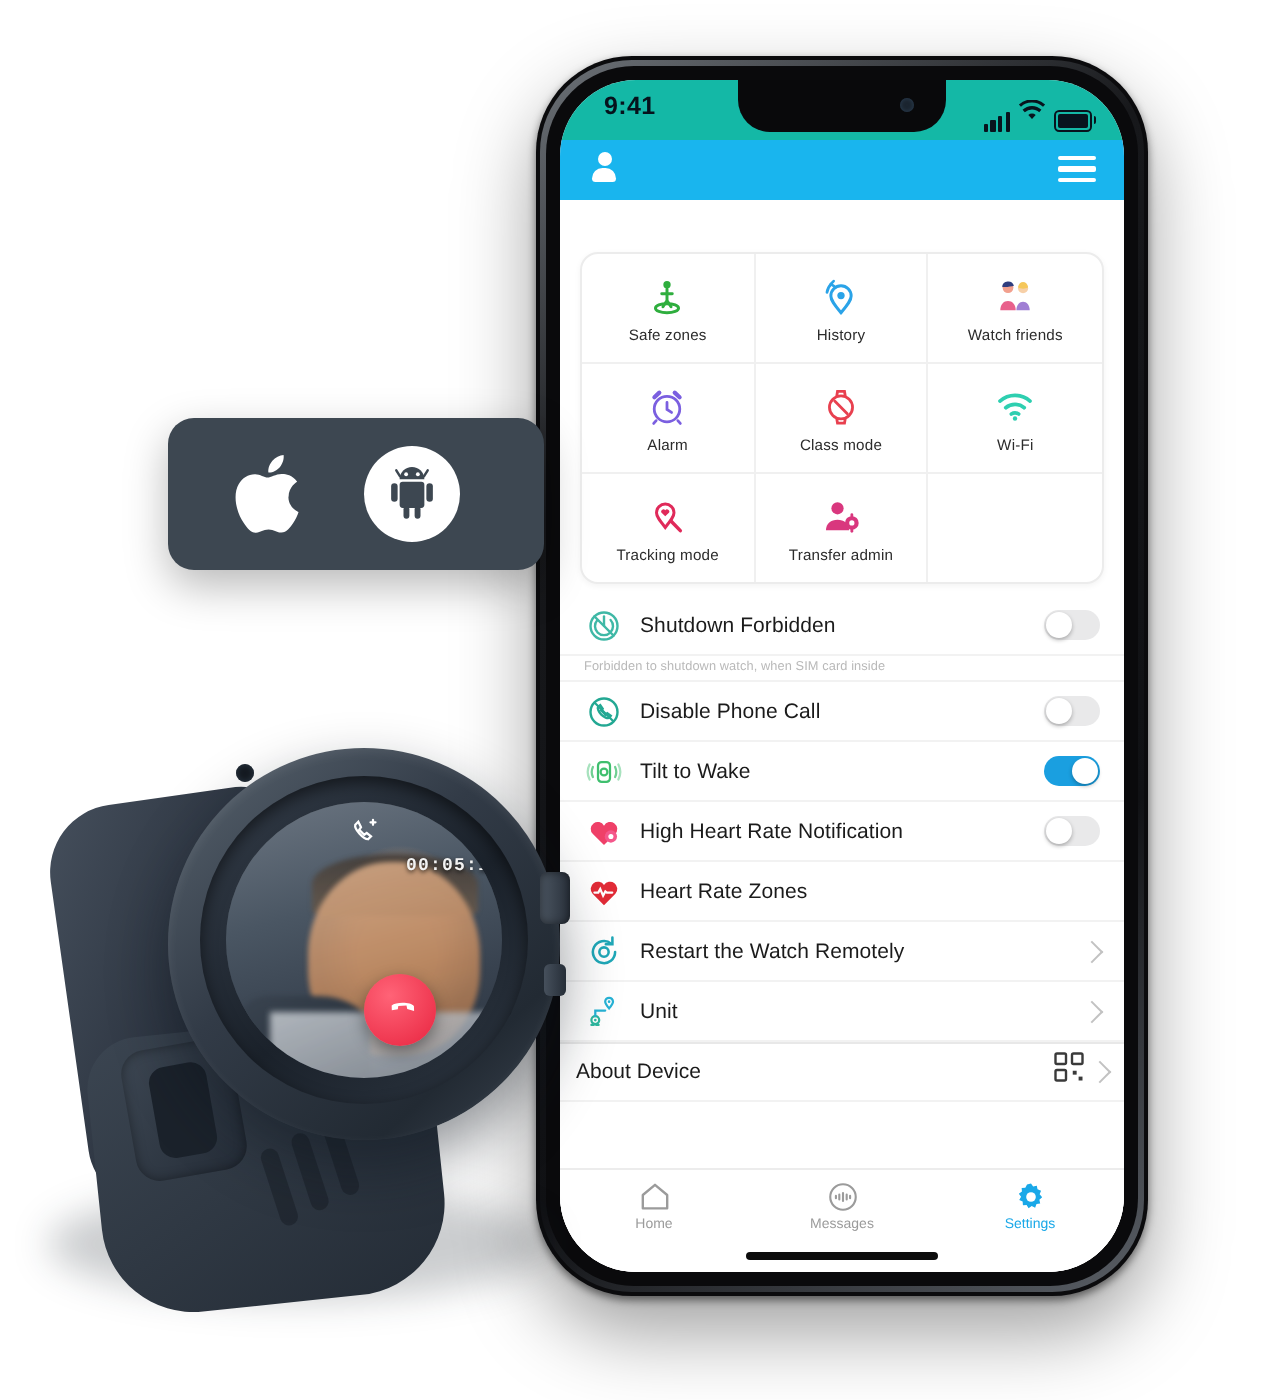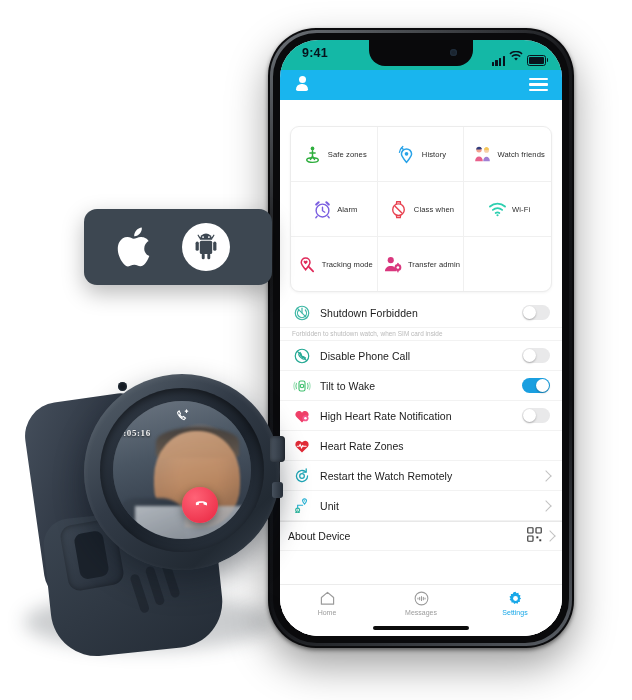--- a/index.html
+++ b/index.html
@@ -44,21 +44,21 @@
   #appbar .burger i:nth-child(1){top:0}
   #appbar .burger i:nth-child(2){top:5.3px}
   #appbar .burger i:nth-child(3){top:10.6px}
 
   #content{position:absolute;top:60px;left:0;right:0;bottom:0;background:#fff;overflow:hidden;}
 
   
   #grid{margin:26px 10px 0 10px;background:#fff;border:1px solid #ececec;border-radius:9px;
         display:grid;grid-template-columns:1fr 1fr 1fr;overflow:hidden;
         box-shadow:0 1px 3px rgba(0,0,0,.05);}
-  .gcell{height:54px;display:flex;flex-direction:row;align-items:center;justify-content:center;
+  .gcell{height:54px;display:flex;flex-direction:column;align-items:center;justify-content:center;
          gap:3px;border-right:1px solid #f0f0f0;border-bottom:1px solid #f0f0f0;}
   .gcell:nth-child(3n){border-right:none;align-items:center;}
   .gcell:nth-child(n+7){border-bottom:none;}
   .gcell .lbl{font-size:7.6px;color:#2c2c2c;letter-spacing:.1px;white-space:nowrap;}
   .gico{width:24px;height:24px;display:flex;align-items:center;justify-content:center;}
 
   
   #settings{margin-top:6px;}
   .srow{height:29px;display:flex;align-items:center;padding:0 12px;background:#fff;
         border-bottom:1px solid #f2f2f2;position:relative;}
@@ -122,23 +122,23 @@
       radial-gradient(circle at 63% 40%, #b9906f 0 13%, rgba(185,144,111,0) 28%),
       linear-gradient(165deg,#6c7682 0%, #4a5663 38%, #38424f 68%, #2a333f 100%);}
   .face-person{position:absolute;left:30%;top:22%;width:62%;height:70%;border-radius:48% 48% 44% 44%;
       background:linear-gradient(165deg,#d2a886,#b8855f 55%,#8e6445);filter:blur(1.2px);opacity:.92;}
   .face-hair{position:absolute;left:31%;top:19%;width:60%;height:22%;border-radius:50% 50% 10% 10%;
       background:linear-gradient(180deg,#413a35,#6b5b4c);filter:blur(1.4px);opacity:.85;}
   .face-shirt{position:absolute;left:16%;top:76%;width:84%;height:26%;
       background:linear-gradient(160deg,#cfd4d9,#8d949d);filter:blur(1.6px);opacity:.8;}
   .face-suit{position:absolute;left:6%;top:70%;width:46%;height:32%;border-radius:22% 40% 0 0;
       background:linear-gradient(150deg,#3a4450,#222a34);filter:blur(1.4px);}
-  .timer{position:absolute;left:0;right:0;top:27px;text-align:left;font-size:9px;font-weight:bold;
+  .timer{position:absolute;left:0;right:0;top:27px;text-align:right;font-size:9px;font-weight:bold;
       color:#f2f2f2;letter-spacing:.6px;text-shadow:0 1px 2px rgba(0,0,0,.7);
-      font-family:Liberation Serif, serif;}
+      font-family:Liberation Mono, monospace;}
   .callicon{position:absolute;left:0;right:0;top:7px;display:flex;justify-content:center;}
   .endcall{position:absolute;left:50%;top:62%;width:36px;height:36px;border-radius:50%;
       background:radial-gradient(circle at 36% 30%, #ff6377, #e8243f);
       display:flex;align-items:center;justify-content:center;
       box-shadow:0 3px 8px rgba(0,0,0,.4);}
   .crown{position:absolute;right:-5px;top:62px;width:15px;height:26px;border-radius:4px;
       background:linear-gradient(90deg,#4c5662,#29313b);box-shadow:inset 0 0 4px rgba(0,0,0,.5);}
   .btn2{position:absolute;right:-3px;top:108px;width:11px;height:16px;border-radius:3px;
       background:linear-gradient(90deg,#46505c,#262e38);}
   .lenshole{position:absolute;left:34px;top:8px;width:9px;height:9px;border-radius:50%;
@@ -272,21 +272,21 @@
         </div>
 
         <div class="gcell">
           <span class="gico">
             <svg viewBox="0 0 24 24" width="21" height="21" fill="none" stroke="#e8404f" stroke-width="1.6" stroke-linecap="round">
               <circle cx="12" cy="12.2" r="6.6"></circle>
               <path d="M8.4 8.6 15.6 15.8"></path>
               <path d="M9.6 5.6 10 3.1h4l.4 2.5M9.6 18.8l.4 2.4h4l.4-2.4"></path>
             </svg>
           </span>
-          <span class="lbl">Class when</span>
+          <span class="lbl">Class mode</span>
         </div>
 
         <div class="gcell">
           <span class="gico">
             <svg viewBox="0 0 24 24" width="21" height="21" fill="none" stroke="#2ecfb0" stroke-width="2.1" stroke-linecap="round">
               <path d="M3.4 8.6a13 13 0 0 1 17.2 0"></path>
               <path d="M6.7 12.4a8.4 8.4 0 0 1 10.6 0"></path>
               <path d="M9.9 16a4 4 0 0 1 4.2 0"></path>
               <circle cx="12" cy="18.6" r="1.25" fill="#2ecfb0" stroke="none"></circle>
             </svg>

